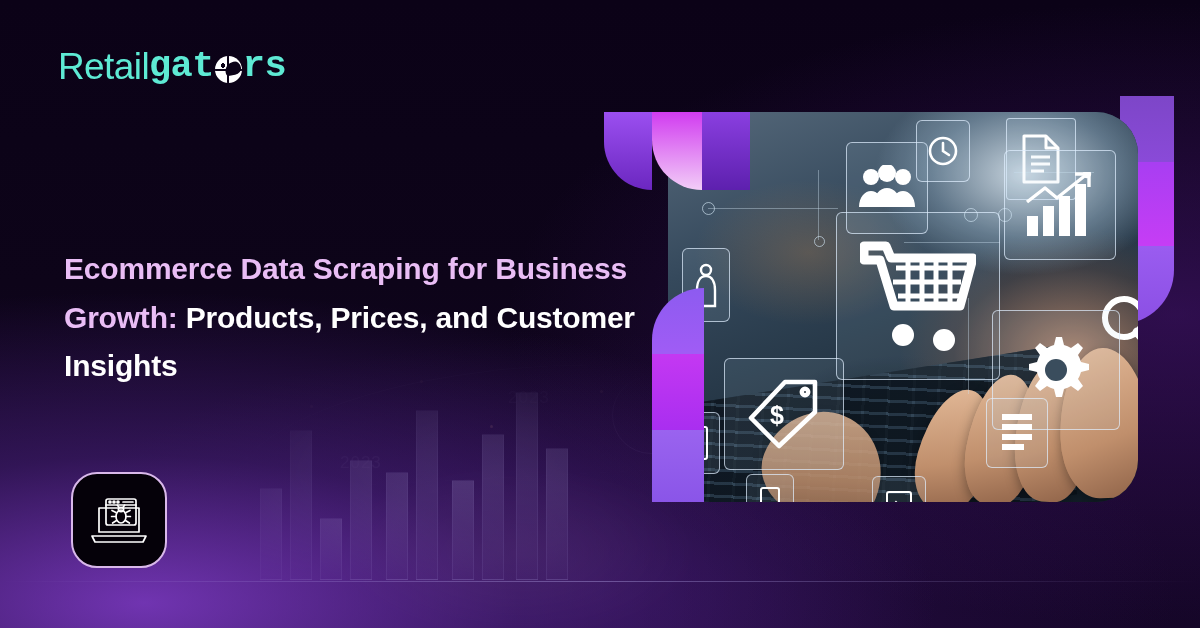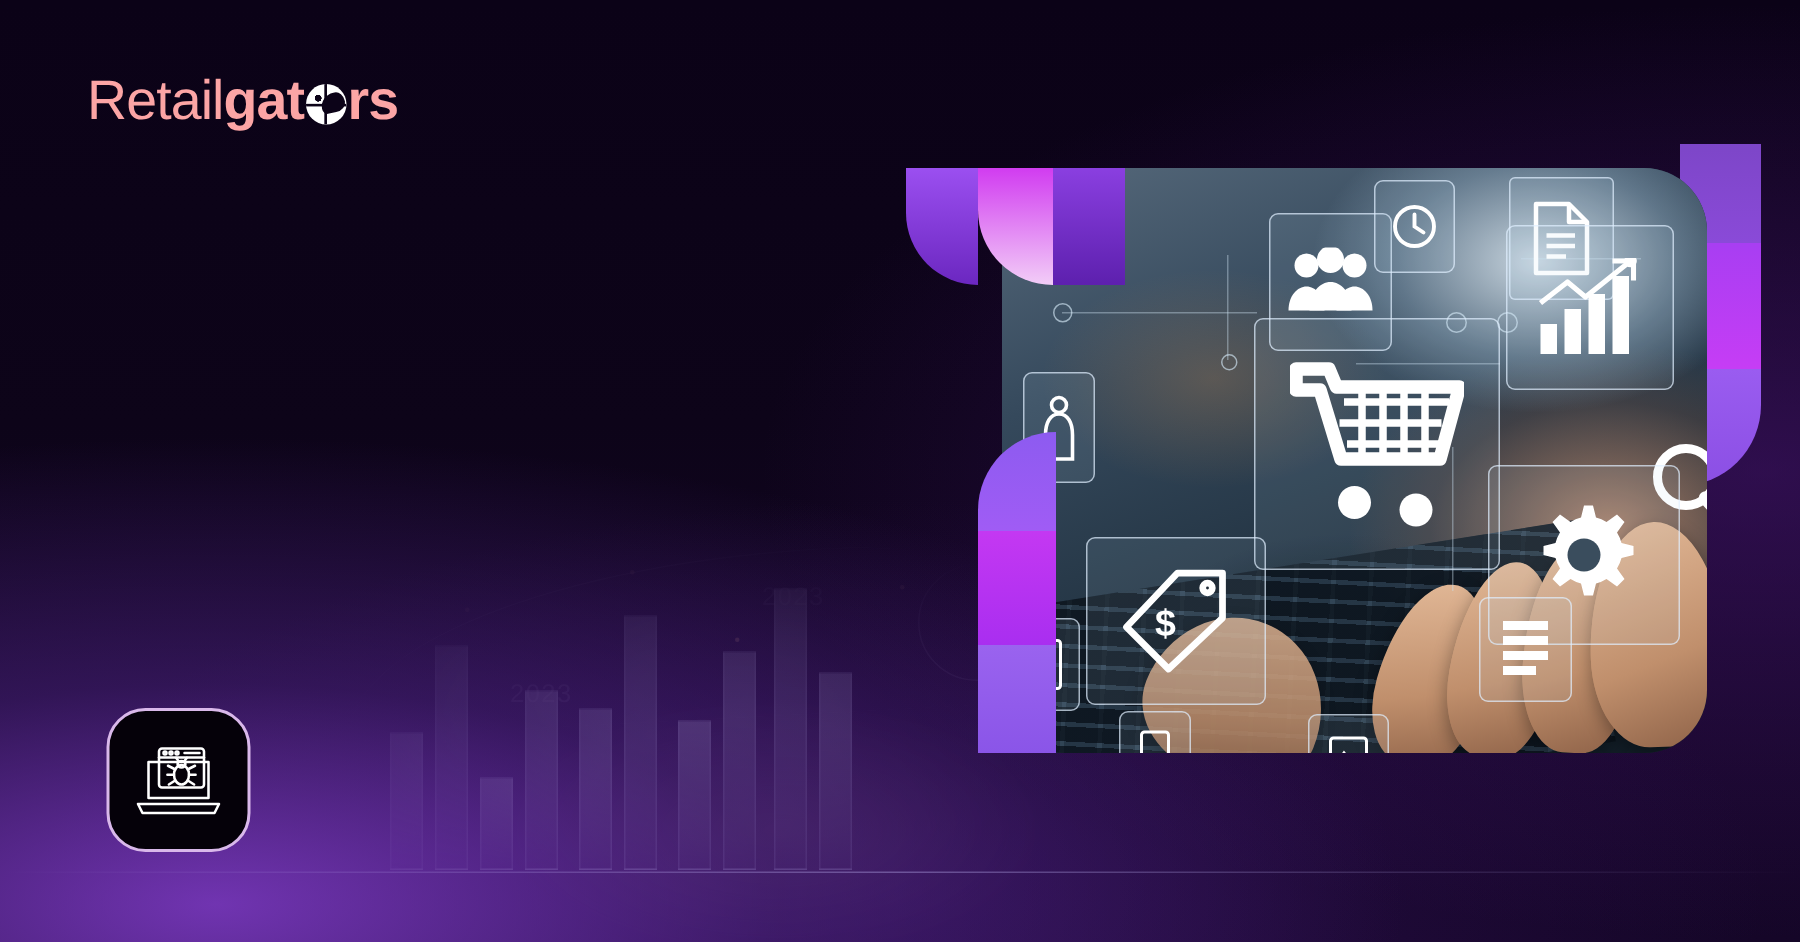--- a/index.html
+++ b/index.html
@@ -71,26 +71,26 @@
     position:absolute; left:0; bottom:46px; width:100%; height:1px;
     background:linear-gradient(90deg, rgba(200,190,255,0), rgba(200,190,255,.35), rgba(200,190,255,0));
   }
 
   
   #logo{
     position:absolute; left:58px; top:48px;
     width:240px;
   }
   .logo-word{
-    font-size:37px; line-height:1.02; color:#fca5a5;
+    font-size:37px; line-height:1.02; color:#5eead4;
     letter-spacing:-.6px; white-space:nowrap;
     display:flex; align-items:center;
   }
   .logo-light{ font-weight:400; }
-  .logo-bold{ font-weight:700; }
+  .logo-bold{ font-weight:700;font-family:Liberation Mono, monospace; }
   .logo-globe{
     display:inline-block; width:27px; height:27px; border-radius:50%;
     background:#ffffff; position:relative; margin:0 1px; top:3px;
     overflow:hidden; flex:0 0 auto;
   }
   .logo-globe::before{
     content:""; position:absolute; inset:0;
     background:
       radial-gradient(circle at 30% 35%, #0c0318 0 2.2px, transparent 2.4px),
       linear-gradient(90deg, transparent 45%, #0c0318 46%, #0c0318 52%, transparent 53%),
@@ -245,20 +245,21 @@
 
   <div id="logo">
     <div class="logo-word">
       <span class="logo-light">Retail</span>
       <span class="logo-bold">gat</span>
       <span class="logo-globe"></span>
       <span class="logo-bold">rs</span>
     </div>
   </div>
 
+  <h1 id="headline"><span class="hl-accent">Ecommerce Data Scraping for Business Growth:</span><span> Products, Prices, and Customer Insights</span></h1>
 
   <div id="badge">
     <svg width="62" height="52" viewBox="0 0 62 52">
       <g fill="none" stroke="#ffffff" stroke-width="1.7" stroke-linecap="round" stroke-linejoin="round">
         <path d="M11 14 H51 V38 H11 Z"></path>
         <path d="M4 42 H58 L55 48 H7 Z"></path>
         <rect x="18" y="5" width="30" height="26" rx="2"></rect>
         <path d="M18 11 H48"></path>
         <circle cx="22" cy="8" r="1"></circle>
           <circle cx="26" cy="8" r="1"></circle>

